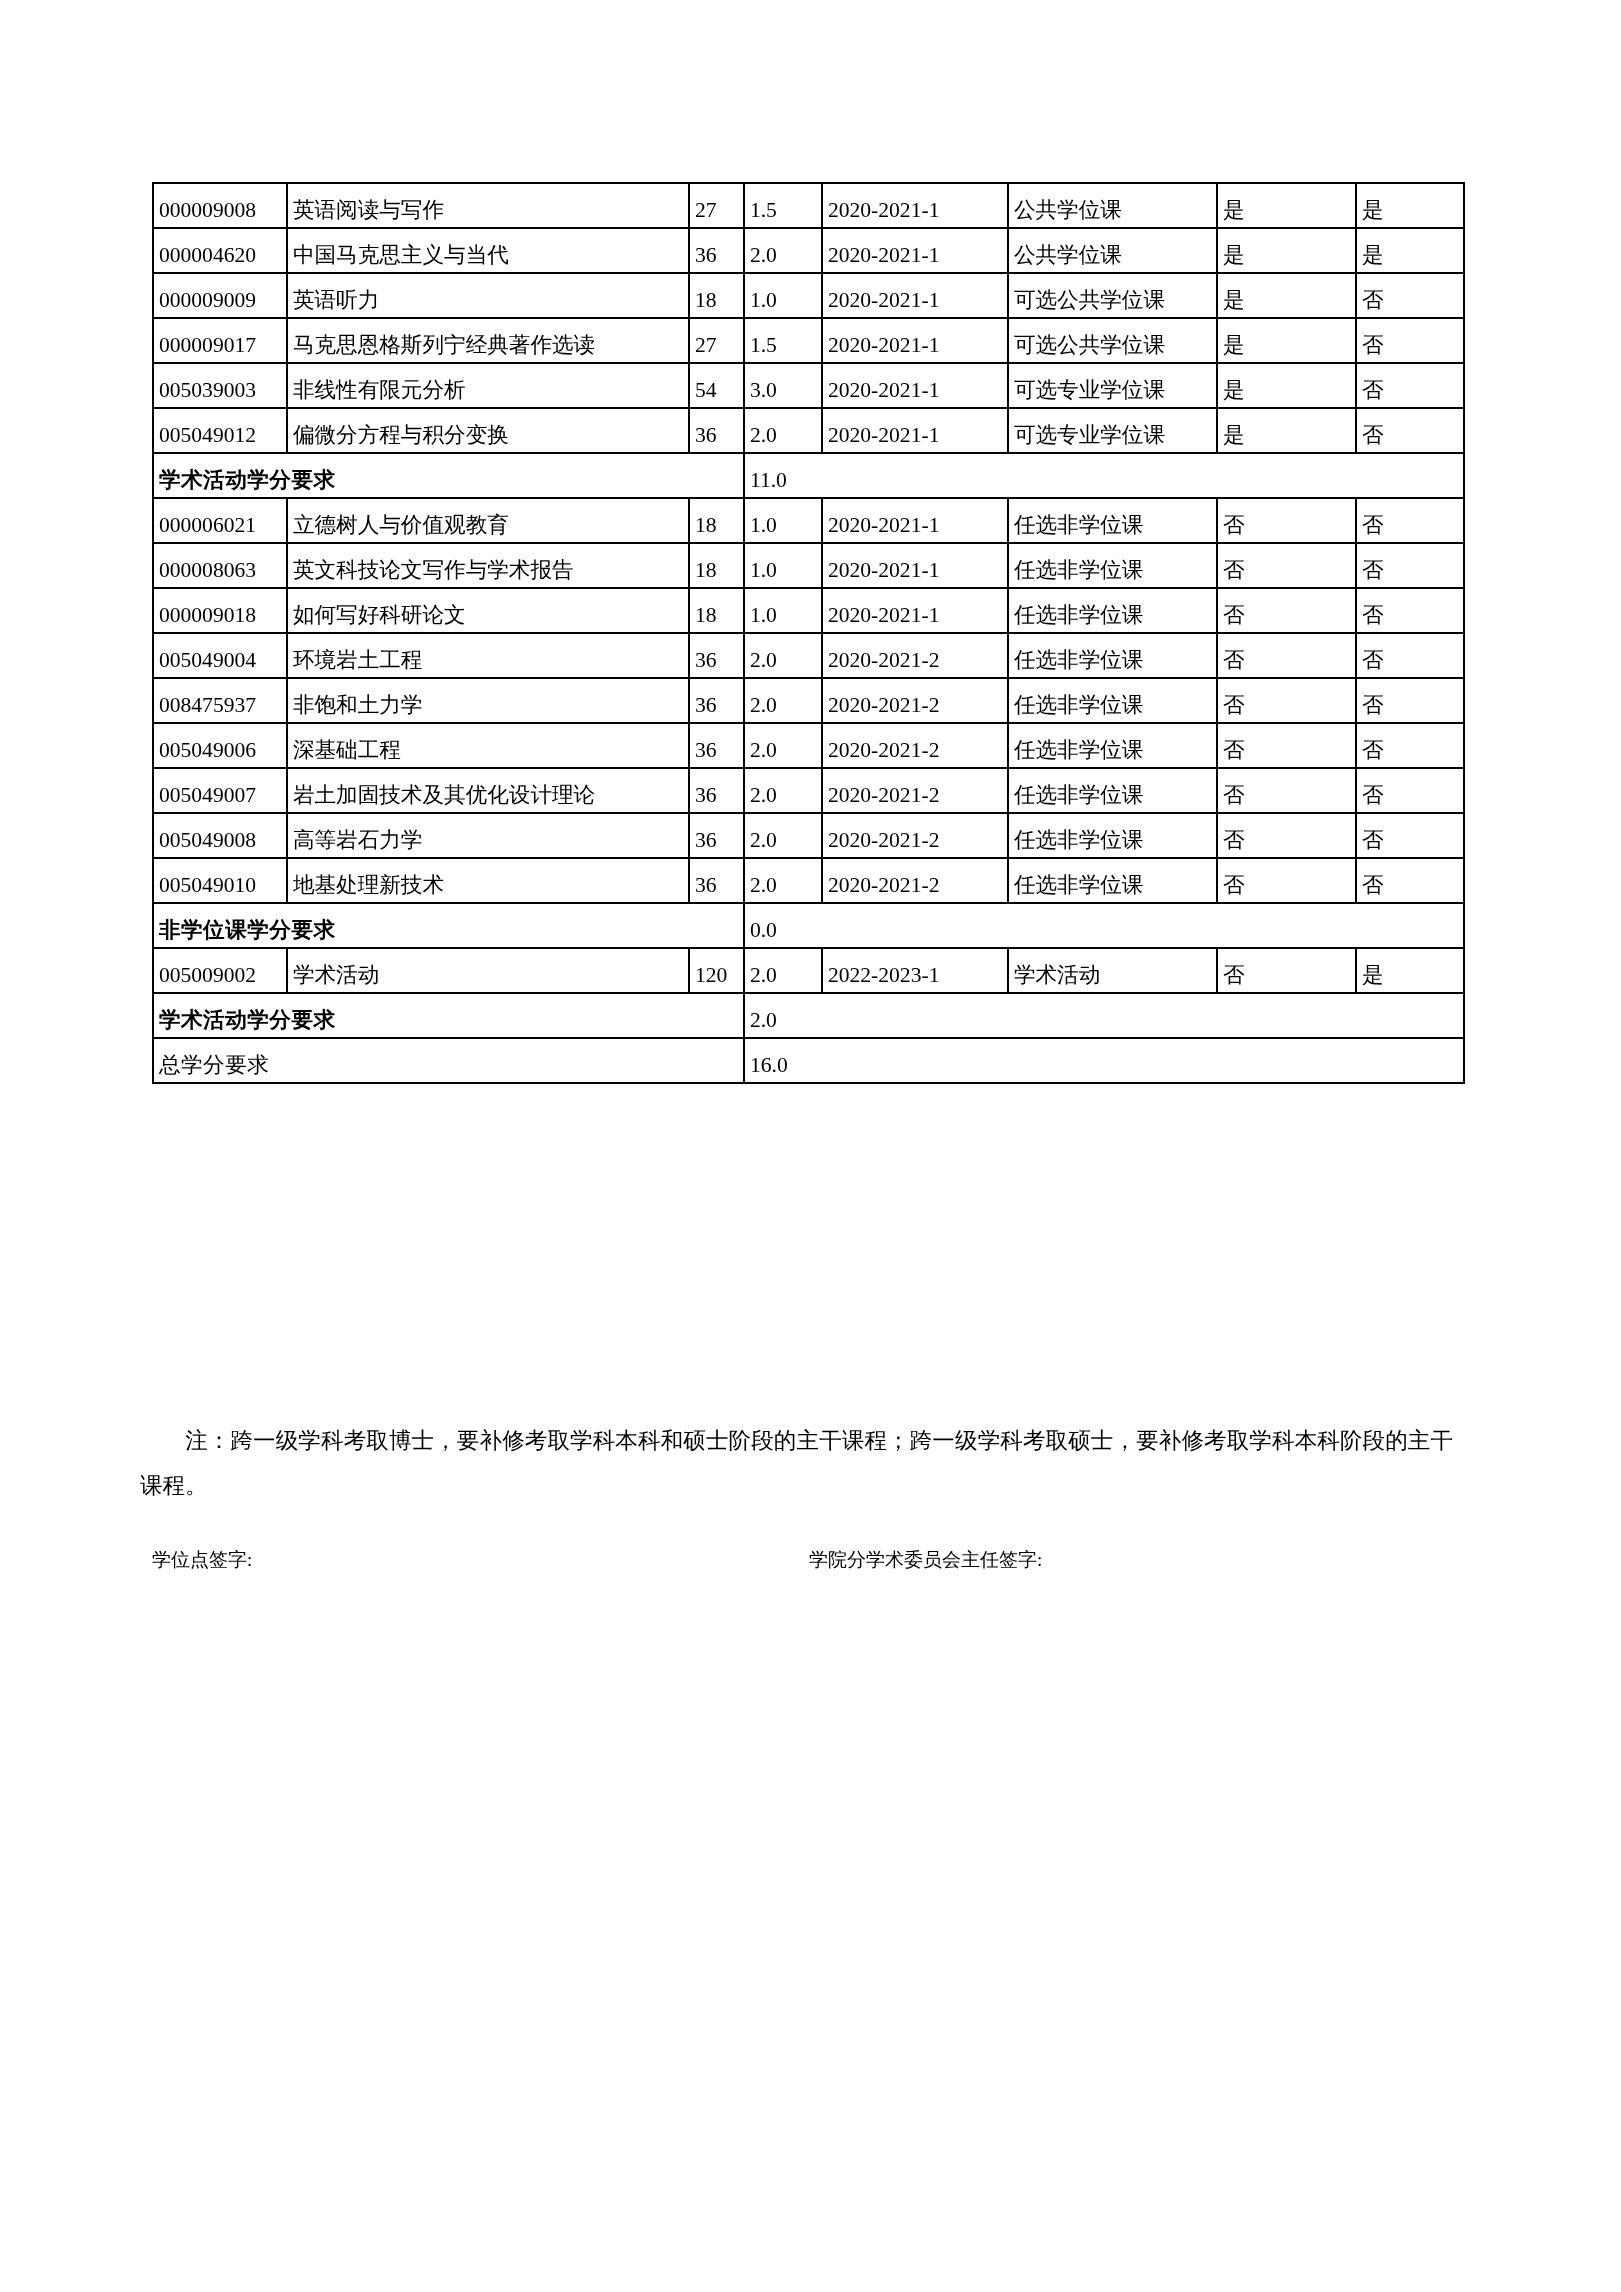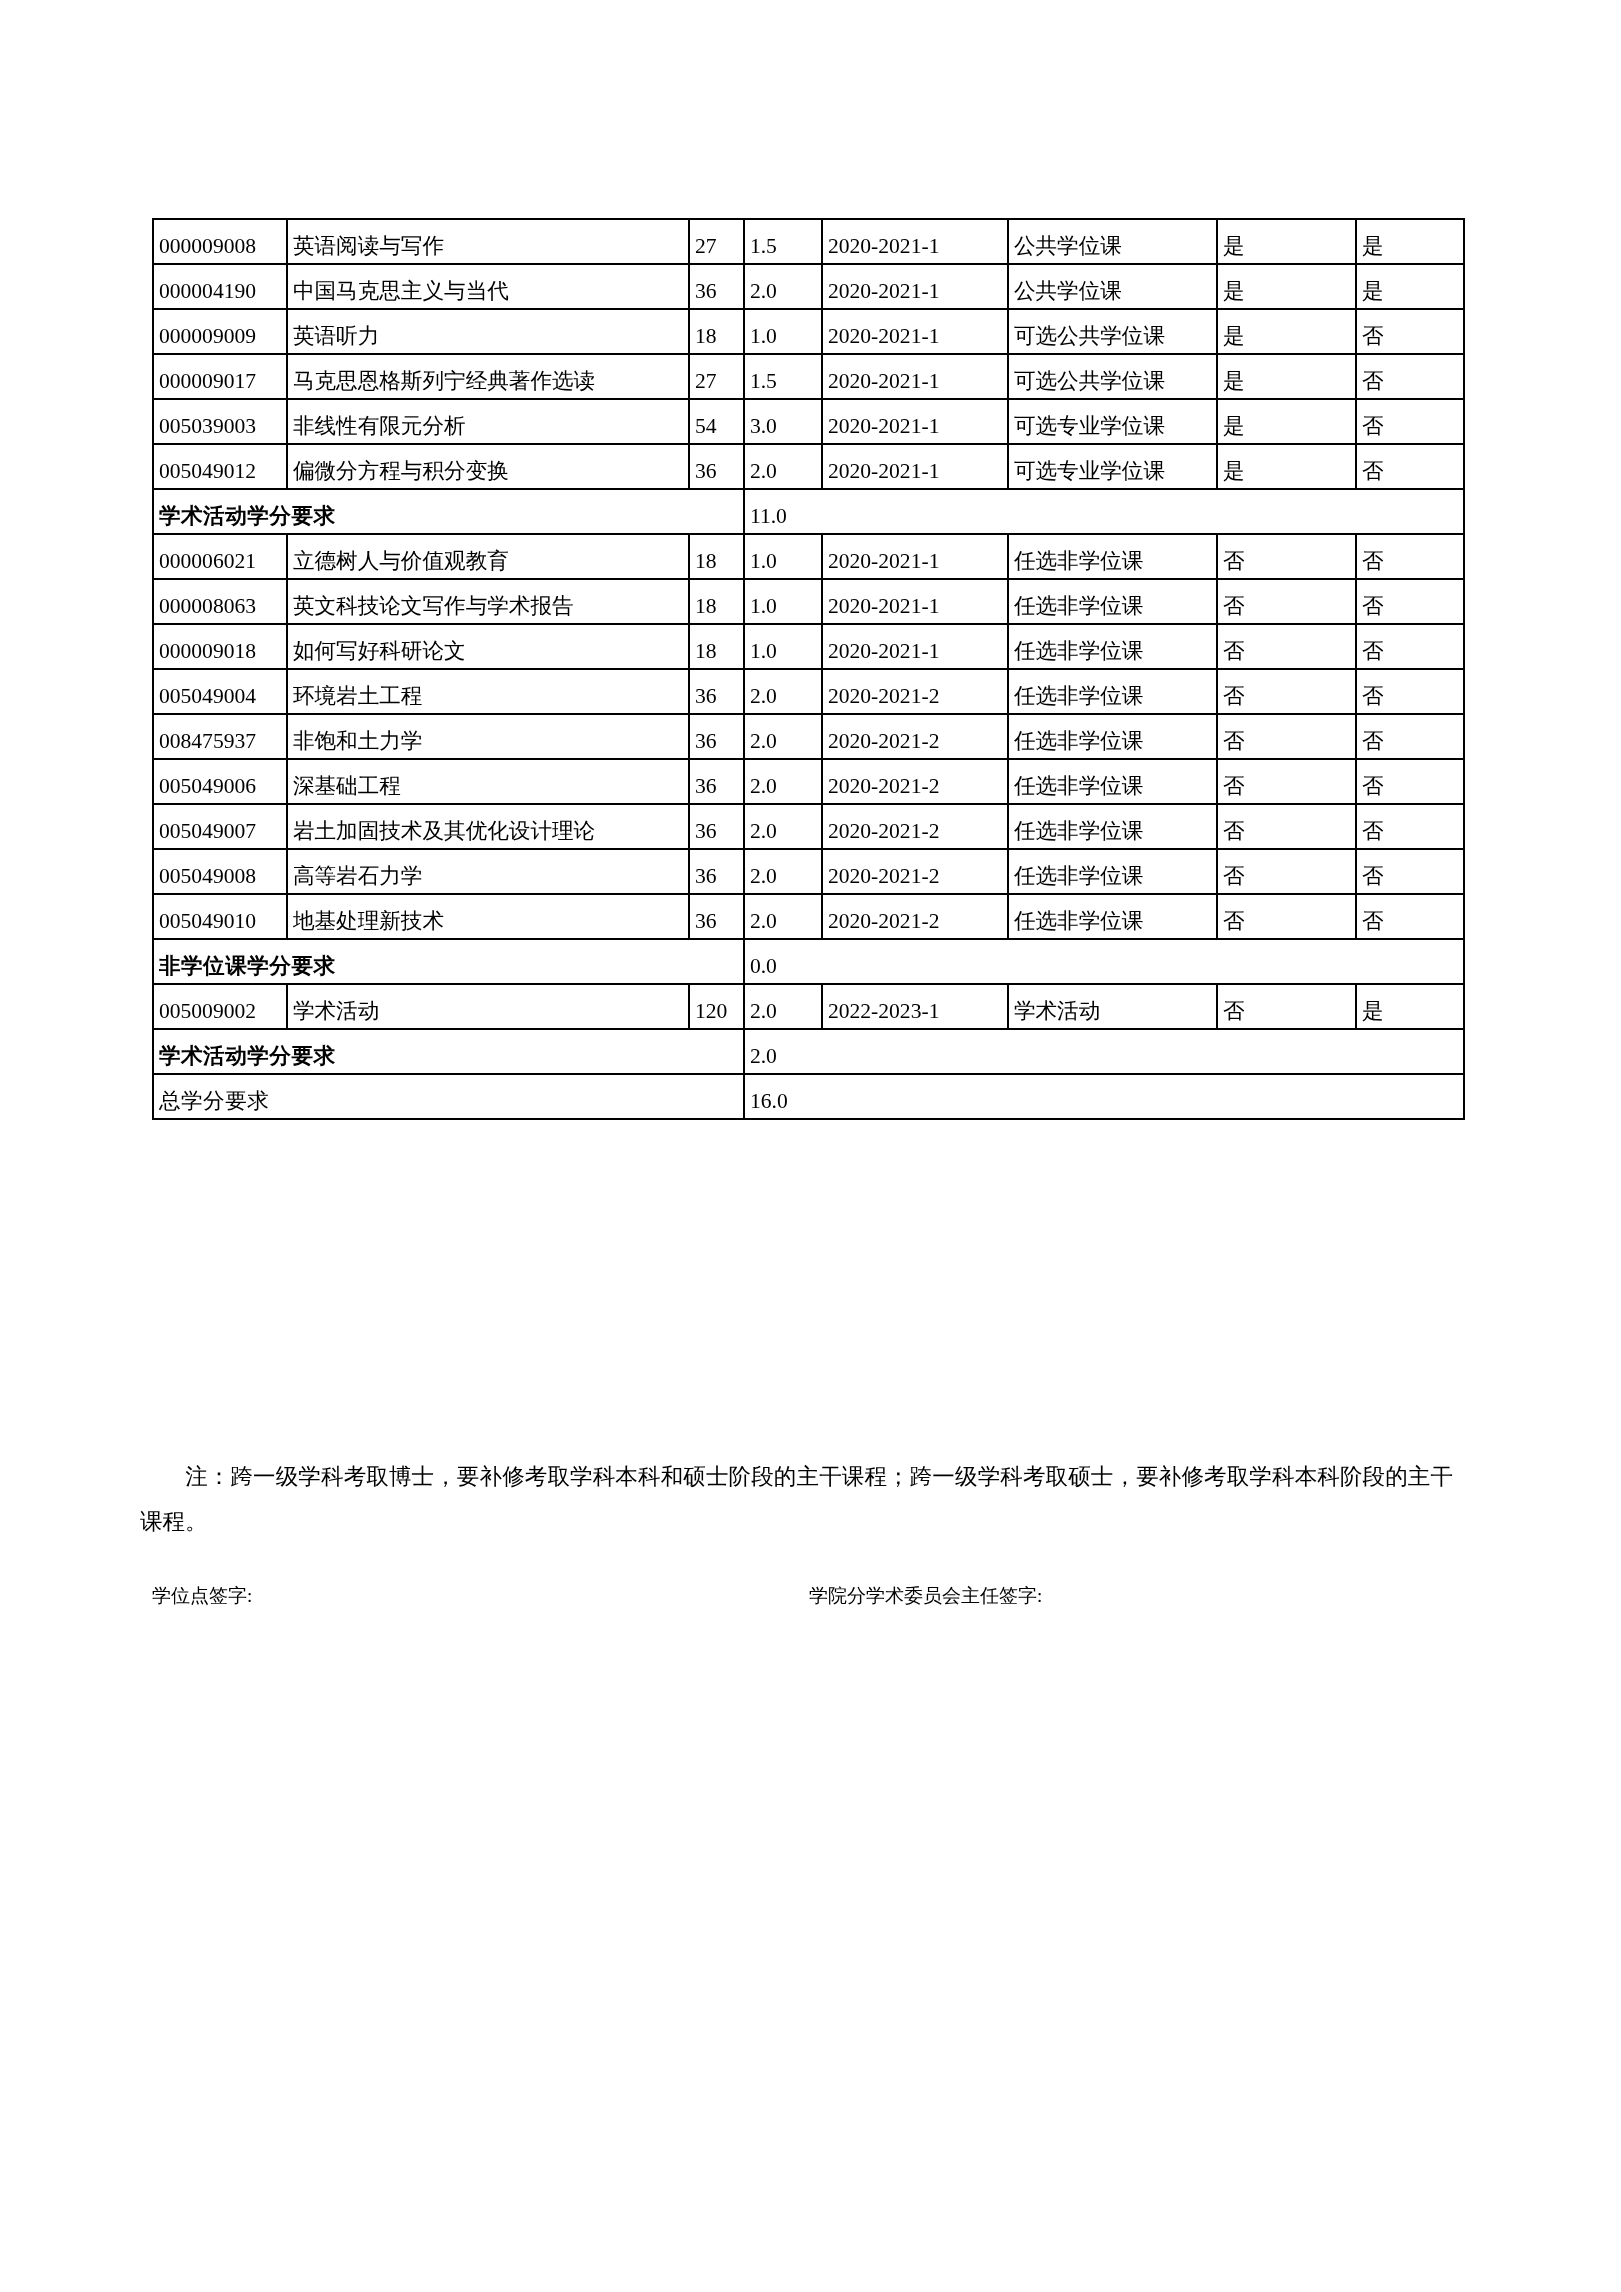--- a/index.html
+++ b/index.html
@@ -11,21 +11,20 @@
     font-family: "Liberation Serif", "DejaVu Serif", serif;
     color: #000000;
   }
   .page {
     position: relative;
     width: 1621px;
     height: 2195px;
     background: #ffffff;
     box-sizing: border-box;
     overflow: hidden;
-    margin-top: 36px;
   }
   .sheet {
     position: absolute;
     left: 152px;
     top: 182px;
     width: 1311px;
   }
 
   table.curriculum {
     border-collapse: collapse;
@@ -109,21 +108,21 @@
             <td>000009008</td>
             <td>英语阅读与写作</td>
             <td>27</td>
             <td>1.5</td>
             <td>2020-2021-1</td>
             <td>公共学位课</td>
             <td>是</td>
             <td>是</td>
           </tr>
           <tr>
-            <td>000004190</td>
+            <td>000004620</td>
             <td>中国马克思主义与当代</td>
             <td>36</td>
             <td>2.0</td>
             <td>2020-2021-1</td>
             <td>公共学位课</td>
             <td>是</td>
             <td>是</td>
           </tr>
           <tr>
             <td>000009009</td>

